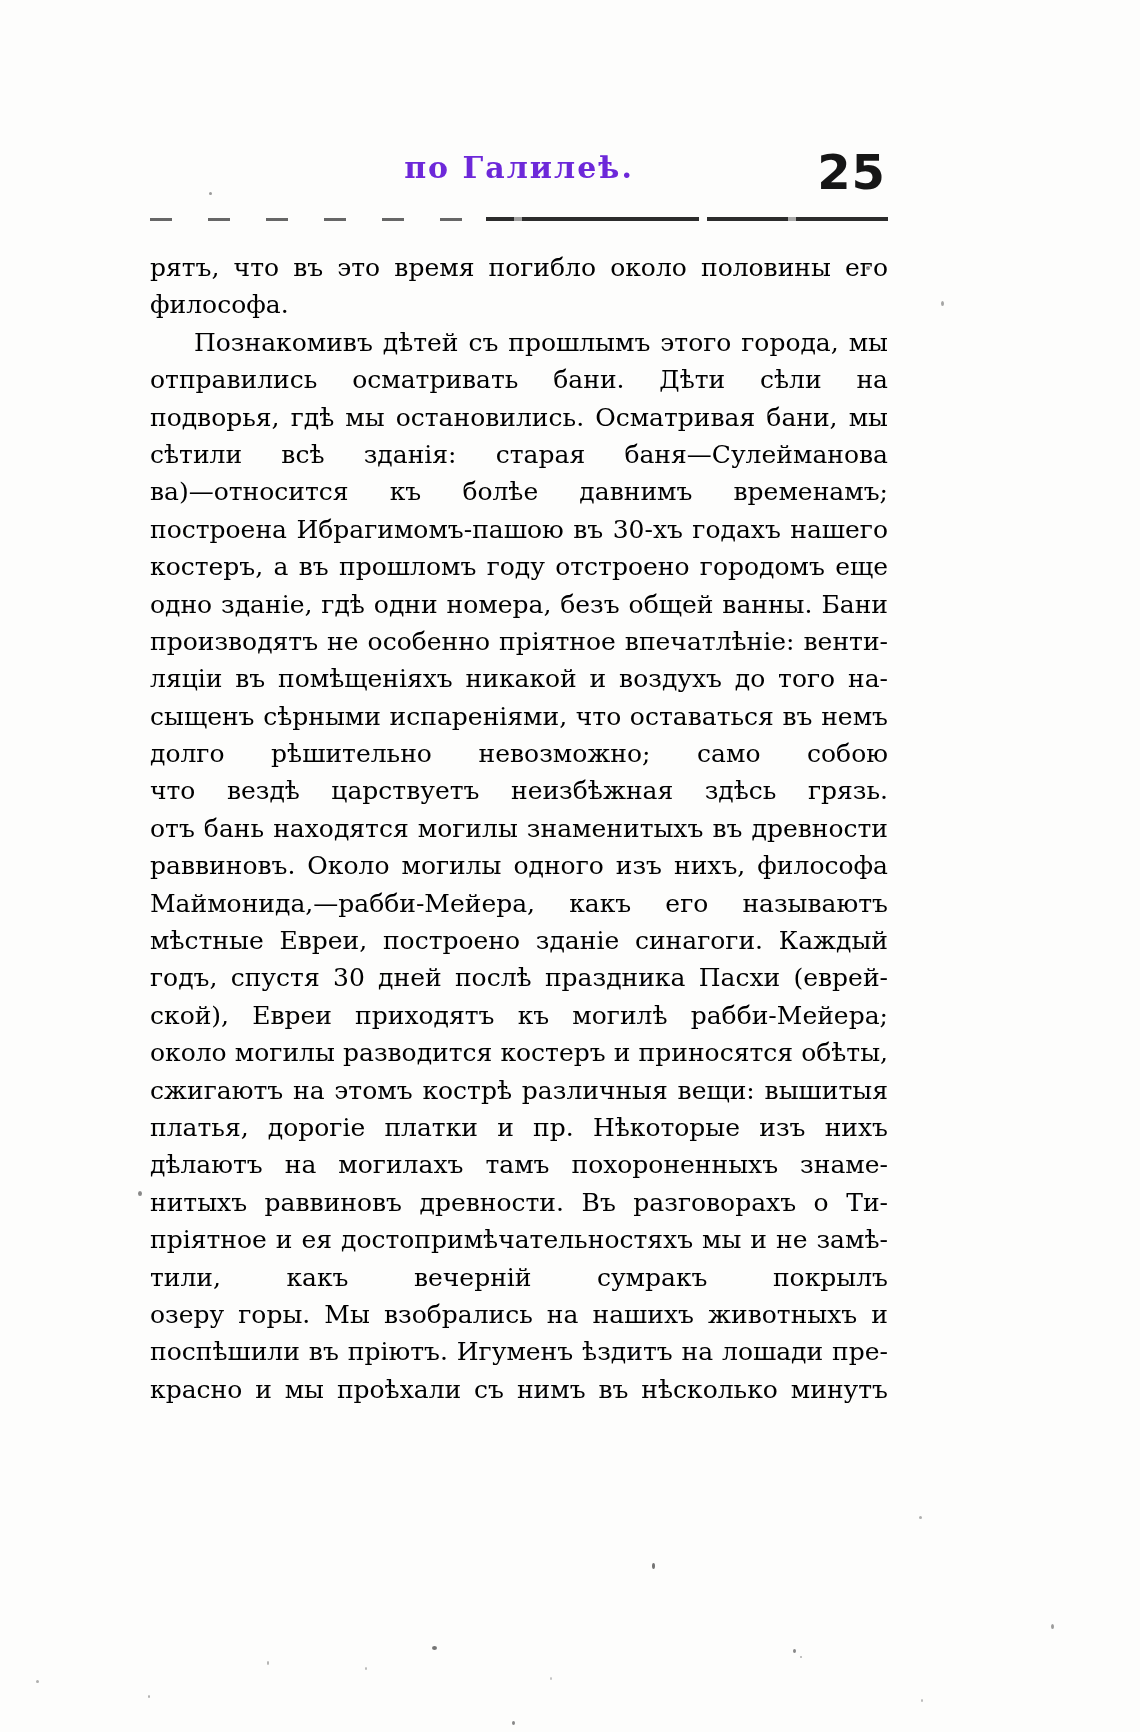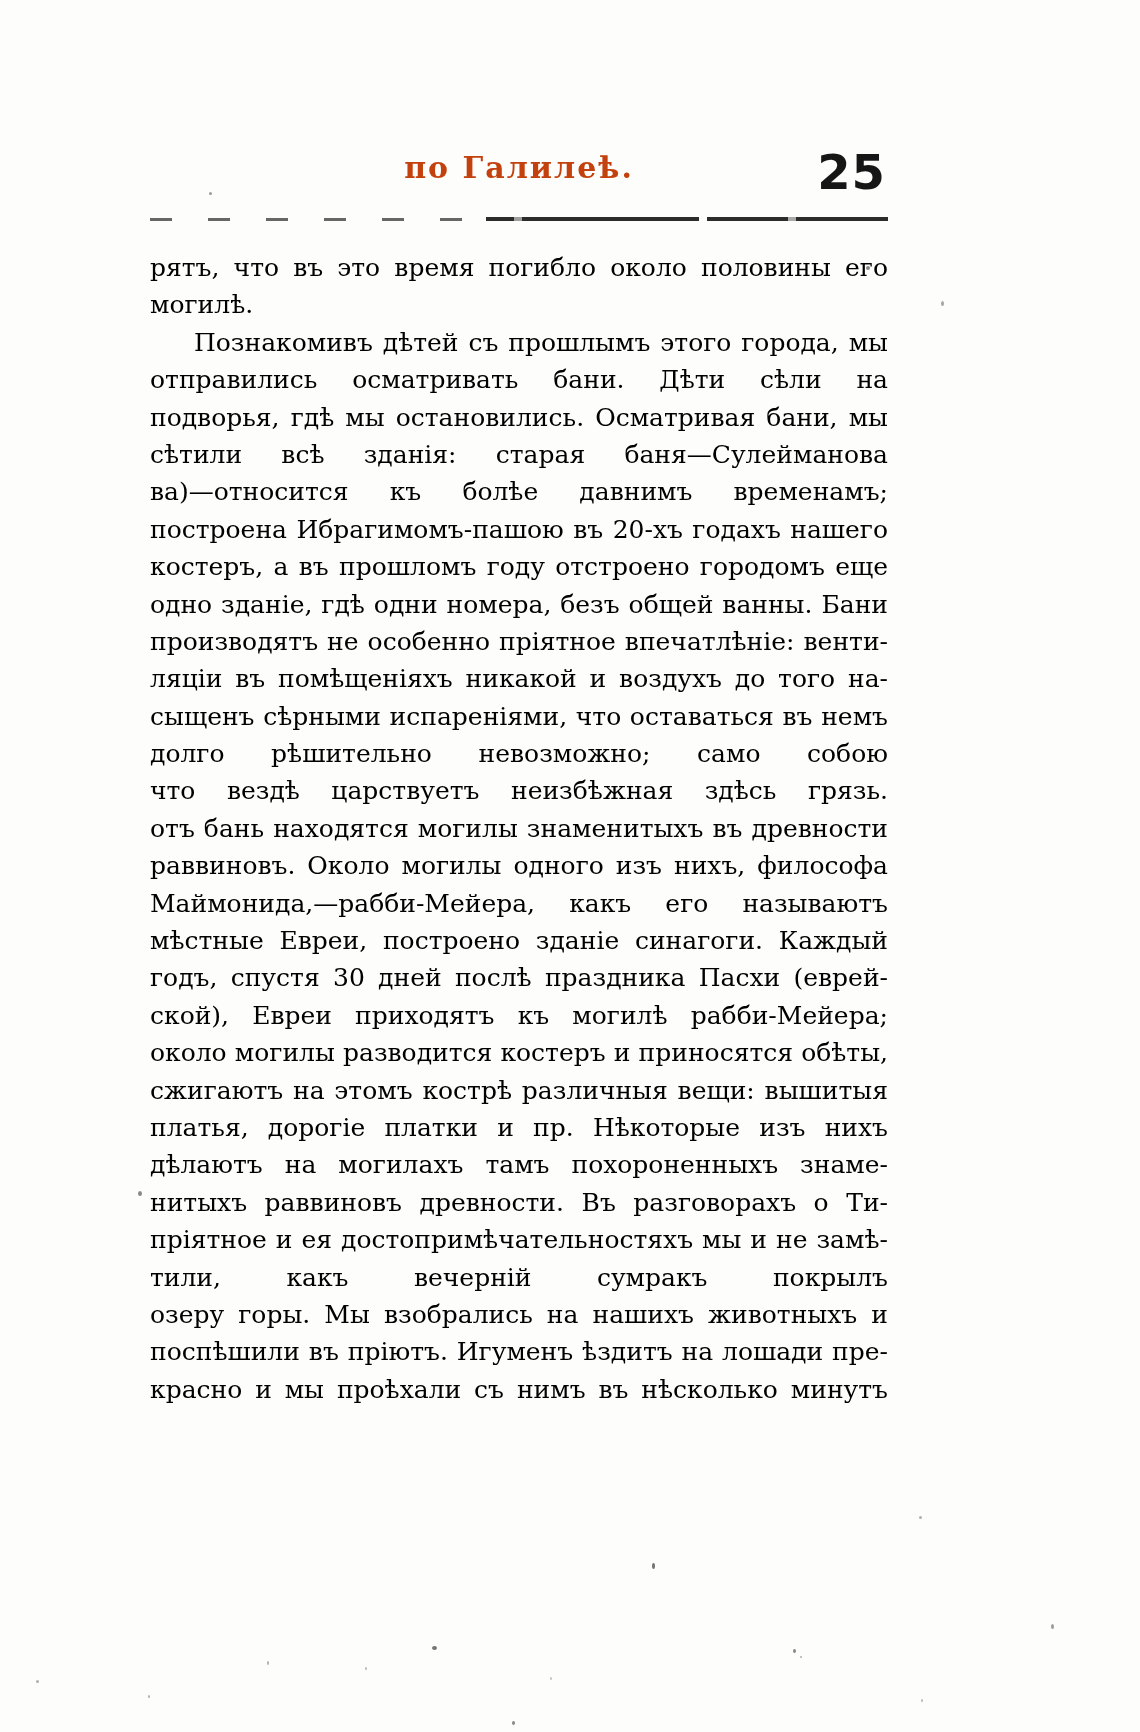--- a/index.html
+++ b/index.html
@@ -18,21 +18,21 @@
     top: 150px;
     left: 150px;
     width: 738px;
     height: 50px;
   }
   .head-title {
     text-align: center;
     font-size: 30px;
     font-weight: bold;
     letter-spacing: 2px;
-    color: #c2410c;
+    color: #6d28d9;
   }
   .folio {
     position: absolute;
     right: 2px;
     top: -6px;
     font-family: "DejaVu Sans", "Liberation Sans", sans-serif;
     font-size: 48px;
     font-weight: bold;
     letter-spacing: 1px;
     color: #161616;
@@ -102,27 +102,27 @@
     <div class="folio">25</div>
   </header>
 
   <div class="head-rule">
     <span class="rule-left"></span>
     <span class="rule-right"></span>
   </div>
 
   <main class="text-block">
     <div class="line">рятъ, что въ это время погибло около половины его</div>
-    <div class="line flush">могилѣ.</div>
+    <div class="line flush">философа.</div>
     <div class="line indent">Познакомивъ дѣтей съ прошлымъ этого города, мы</div>
     <div class="line">отправились осматривать бани. Дѣти сѣли на осликовъ,</div>
     <div class="line">подворья, гдѣ мы остановились. Осматривая бани, мы по-</div>
     <div class="line">сѣтили всѣ зданія: старая баня—Сулейманова (Соломоно-</div>
     <div class="line">ва)—относится къ болѣе давнимъ временамъ; „новая“—</div>
-    <div class="line">построена Ибрагимомъ-пашою въ 20-хъ годахъ нашего</div>
+    <div class="line">построена Ибрагимомъ-пашою въ 30-хъ годахъ нашего</div>
     <div class="line">костеръ, а въ прошломъ году отстроено городомъ еще</div>
     <div class="line">одно зданіе, гдѣ одни номера, безъ общей ванны. Бани</div>
     <div class="line">производятъ не особенно пріятное впечатлѣніе: венти-</div>
     <div class="line">ляціи въ помѣщеніяхъ никакой и воздухъ до того на-</div>
     <div class="line">сыщенъ сѣрными испареніями, что оставаться въ немъ</div>
     <div class="line">долго рѣшительно невозможно; само собою разумѣется,</div>
     <div class="line">что вездѣ царствуетъ неизбѣжная здѣсь грязь. Недалеко</div>
     <div class="line">отъ бань находятся могилы знаменитыхъ въ древности</div>
     <div class="line">раввиновъ. Около могилы одного изъ нихъ, философа</div>
     <div class="line">Маймонида,—рабби-Мейера, какъ его называютъ здѣсь</div>

